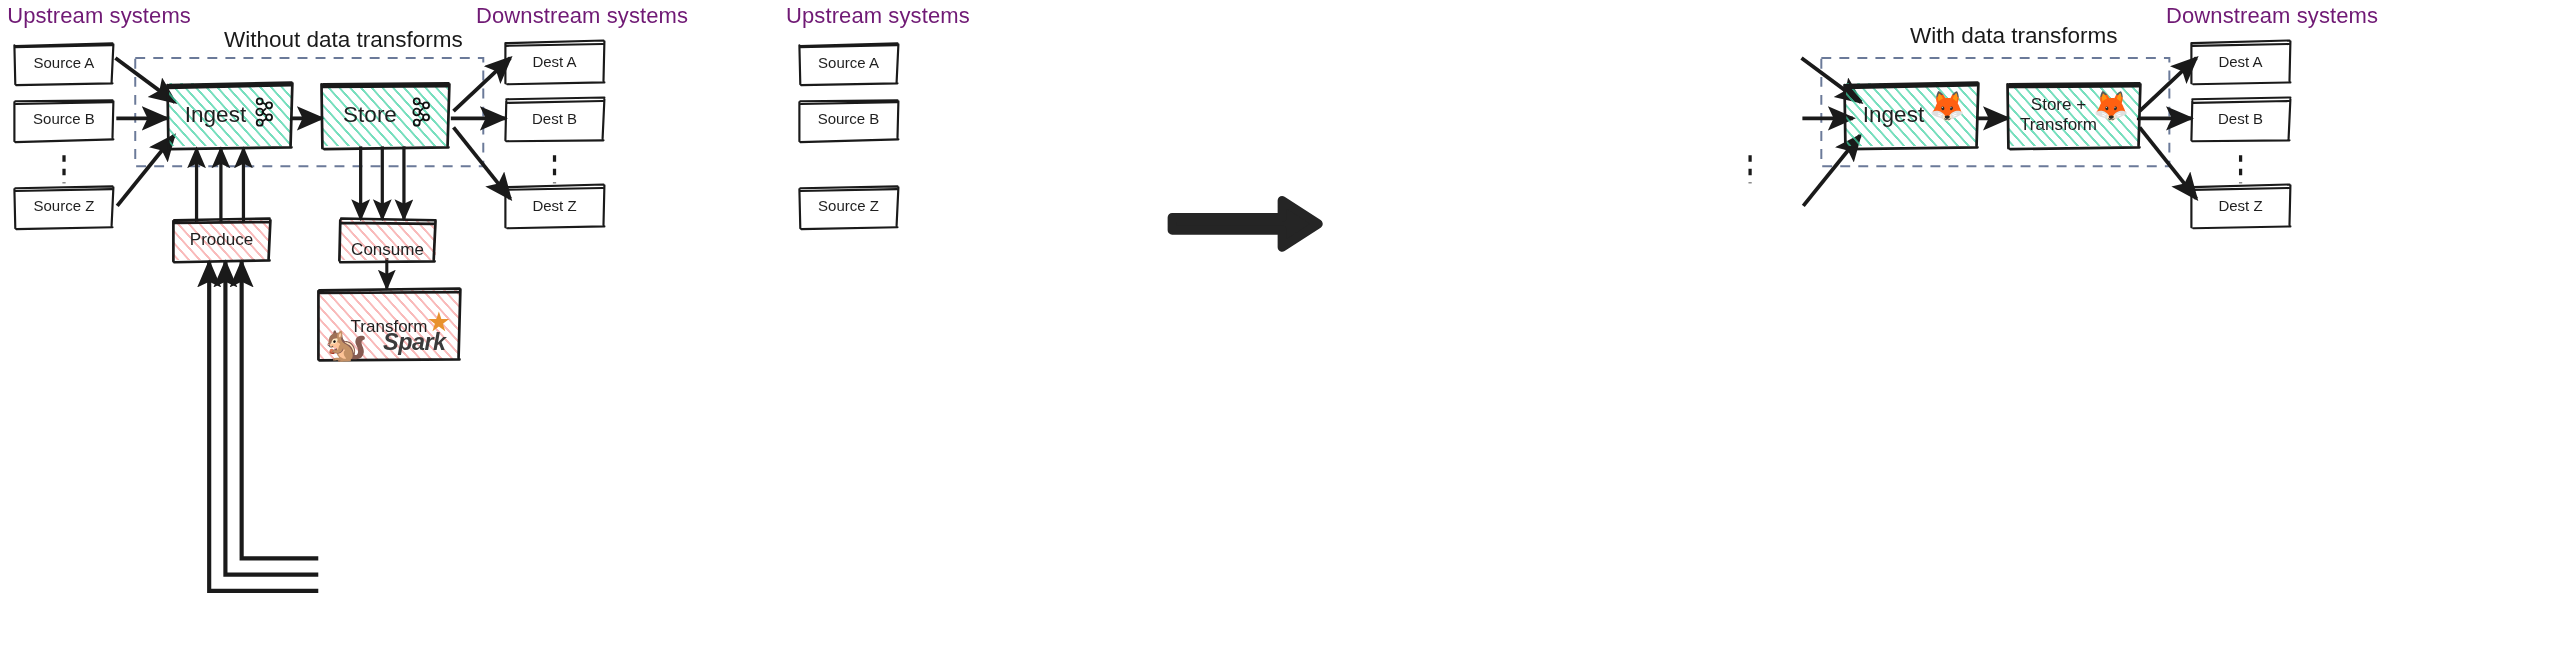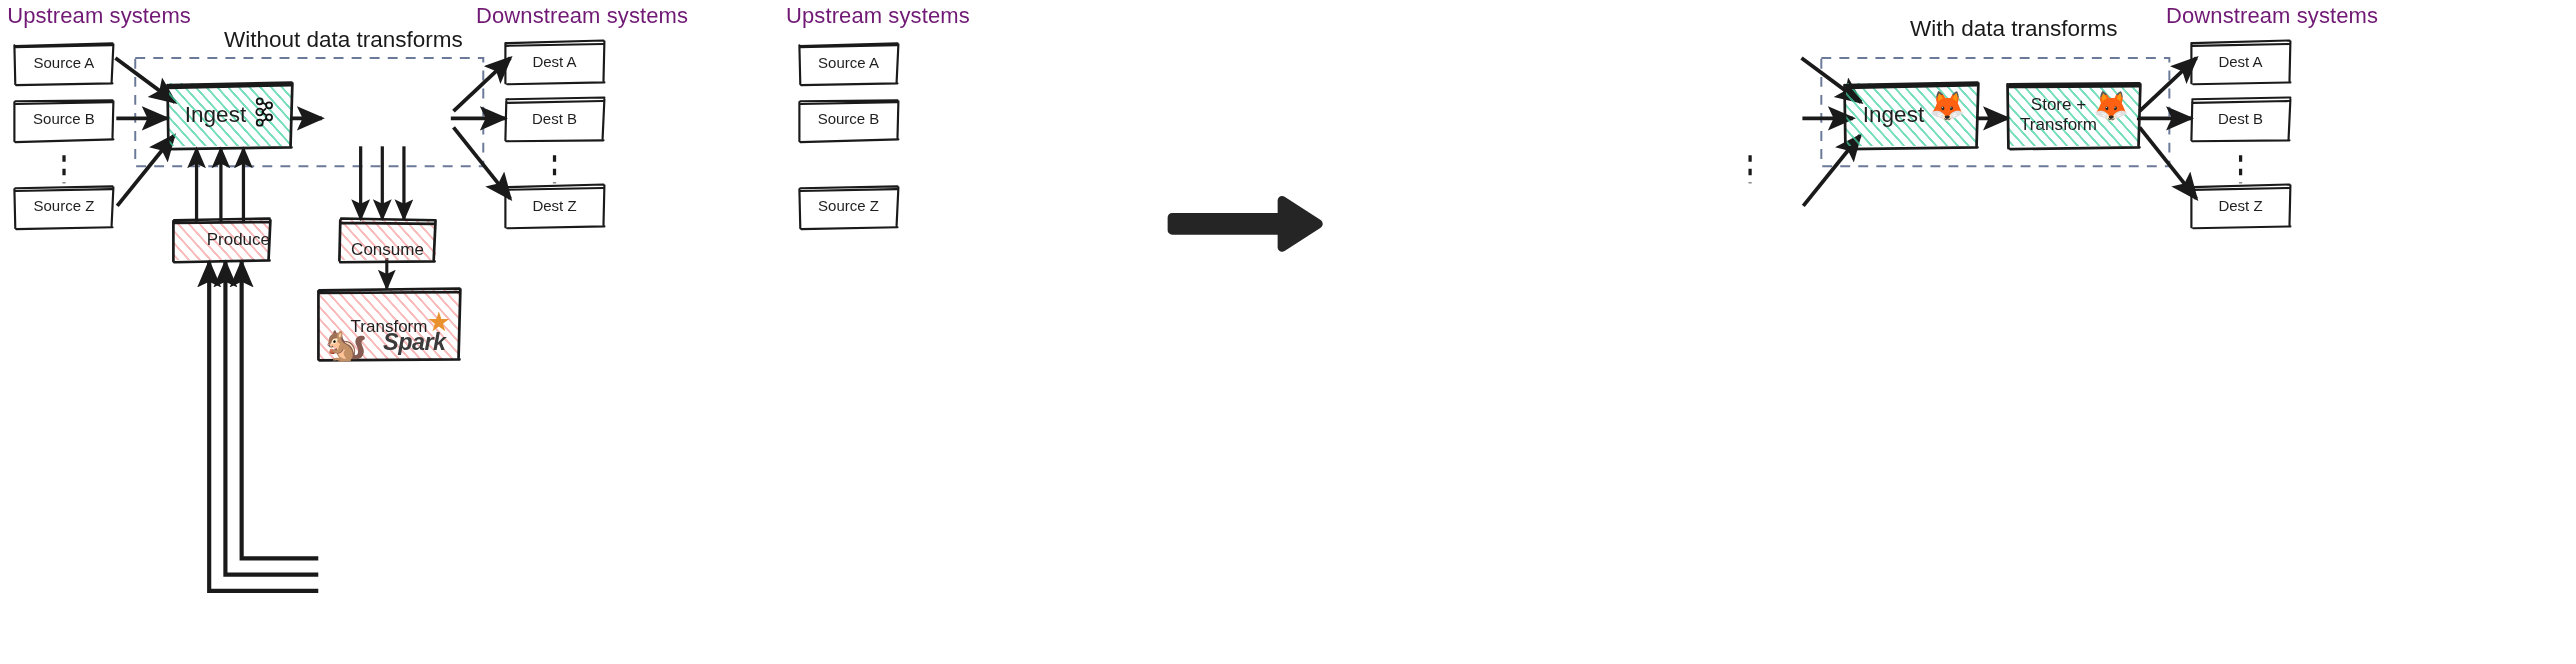--- a/index.html
+++ b/index.html
@@ -184,41 +184,58 @@
         <circle cx="8.5" cy="6" r="3.4" fill="none" stroke="#111" stroke-width="2"></circle>
         <circle cx="19" cy="10.5" r="3.4" fill="none" stroke="#111" stroke-width="2"></circle>
         <circle cx="8.5" cy="18" r="3.8" fill="none" stroke="#111" stroke-width="2"></circle>
         <circle cx="19" cy="24" r="3.4" fill="none" stroke="#111" stroke-width="2"></circle>
         <circle cx="8.5" cy="30" r="3.4" fill="none" stroke="#111" stroke-width="2"></circle>
         <path d="M11.5,7.6 L16,9.6 M11.5,28.4 L16,25.6 M11,18 L15.6,14 M11,18 L15.6,21.5" stroke="#111" stroke-width="2" fill="none"></path>
       </svg>
     </span>
   </div>
 
+  <div class="sk" style="left:322px; top:83px; width:127px; height:63px; font-size:22.5px;">
+    <div class="fill fill-green"></div>
+    <svg class="frame" viewBox="0 0 153 82" preserveAspectRatio="none">
+        <path d="M7,7 L146,6 M147,7 L145,75 M146,77 L8,79 M6,78 L5,7 M7,10 L145,9" fill="none" stroke="#1a1a1a" stroke-width="3" stroke-linecap="round"></path>
+      </svg>
+    <span class="lbl" style="margin-right:31px;">Store</span>
+    <span class="icon-holder" style="right:12.6px; top:12.6px;">
+      <svg class="kafka" viewBox="0 0 30 36">
+        <circle cx="8.5" cy="6" r="3.4" fill="none" stroke="#111" stroke-width="2"></circle>
+        <circle cx="19" cy="10.5" r="3.4" fill="none" stroke="#111" stroke-width="2"></circle>
+        <circle cx="8.5" cy="18" r="3.8" fill="none" stroke="#111" stroke-width="2"></circle>
+        <circle cx="19" cy="24" r="3.4" fill="none" stroke="#111" stroke-width="2"></circle>
+        <circle cx="8.5" cy="30" r="3.4" fill="none" stroke="#111" stroke-width="2"></circle>
+        <path d="M11.5,7.6 L16,9.6 M11.5,28.4 L16,25.6 M11,18 L15.6,14 M11,18 L15.6,21.5" stroke="#111" stroke-width="2" fill="none"></path>
+      </svg>
+    </span>
+  </div>
 
   <div class="sk" style="left:505px; top:41px; width:99px; height:41px;">
     <svg class="frame" viewBox="0 0 122 58" preserveAspectRatio="none">
         <path d="M7,8 L115,5 M116,6 L115,50 M116,52 L8,54 M6,53 L6,8 M7,11 L114,9" fill="none" stroke="#1a1a1a" stroke-width="2.4" stroke-linecap="round"></path>
       </svg>
     <span class="lbl">Dest A</span>
   </div>
   <div class="sk" style="left:505px; top:98px; width:99px; height:41px;">
     <svg class="frame" viewBox="0 0 122 58" preserveAspectRatio="none">
         <path d="M7,7 L116,5 M116,7 L114,51 M115,53 L7,54 M6,53 L7,9 M8,11 L114,9" fill="none" stroke="#1a1a1a" stroke-width="2.4" stroke-linecap="round"></path>
       </svg>
     <span class="lbl">Dest B</span>
   </div>
   <div class="sk" style="left:505px; top:185px; width:99px; height:41px;">
     <svg class="frame" viewBox="0 0 122 58" preserveAspectRatio="none">
         <path d="M7,8 L115,5 M116,6 L115,50 M116,52 L8,54 M6,53 L6,8 M7,11 L114,9" fill="none" stroke="#1a1a1a" stroke-width="2.4" stroke-linecap="round"></path>
       </svg>
     <span class="lbl">Dest Z</span>
   </div>
 
-  <div class="sk" style="left:173px; top:219px; width:97px; height:41px; font-size:17px;justify-content:flex-end;">
+  <div class="sk" style="left:173px; top:219px; width:97px; height:41px; font-size:17px;">
     <div class="fill fill-pink"></div>
     <svg class="frame" viewBox="0 0 120 58" preserveAspectRatio="none">
         <path d="M7,7 L113,5 M114,7 L112,50 M113,52 L7,54 M6,53 L6,8 M7,10 L112,9" fill="none" stroke="#1a1a1a" stroke-width="3" stroke-linecap="round"></path>
       </svg>
     <span class="lbl">Produce</span>
   </div>
 
   <div class="sk" style="left:339px; top:219px; width:97px; height:41px; font-size:17px;align-items:flex-end;">
     <div class="fill fill-pink"></div>
     <svg class="frame" viewBox="0 0 120 58" preserveAspectRatio="none">
@@ -233,21 +250,21 @@
         <path d="M7,7 L162,5 M163,6 L161,82 M162,84 L7,85 M6,84 L6,8 M8,10 L161,9" fill="none" stroke="#1a1a1a" stroke-width="3" stroke-linecap="round"></path>
       </svg>
     <span class="lbl">Transform</span>
     <span class="icon-holder flink" style="left:7.2px; bottom:-1.8px;">🐿️</span>
     <span class="sparkmark" style="right:14.4px; bottom:2.7px;">Spark</span>
     <span class="sparkstar" style="right:9px; bottom:23.4px;">★</span>
   </div>
 
   <div class="hdr" style="left:786px; top:2.7px;">Upstream systems</div>
   <div class="hdr" style="left:2166px; top:2.7px;">Downstream systems</div>
-  <div class="panel-title" style="left:1910px; top:16px;">With data transforms</div>
+  <div class="panel-title" style="left:1910px; top:23px;">With data transforms</div>
 
   <div class="sk" style="left:799px; top:43px; width:99px; height:40px;">
     <svg class="frame" viewBox="0 0 122 56" preserveAspectRatio="none">
         <path d="M7,9 L115,6 M116,7 L114,49 M115,50 L8,52 M7,51 L6,8 M6,10 L114,8" fill="none" stroke="#1a1a1a" stroke-width="2.4" stroke-linecap="round"></path>
       </svg>
     <span class="lbl">Source A</span>
   </div>
   <div class="sk" style="left:799px; top:99px; width:99px; height:40px;">
     <svg class="frame" viewBox="0 0 122 56" preserveAspectRatio="none">
         <path d="M7,8 L115,7 M116,8 L115,48 M116,50 L7,53 M6,52 L6,9 M8,11 L114,9" fill="none" stroke="#1a1a1a" stroke-width="2.4" stroke-linecap="round"></path>

